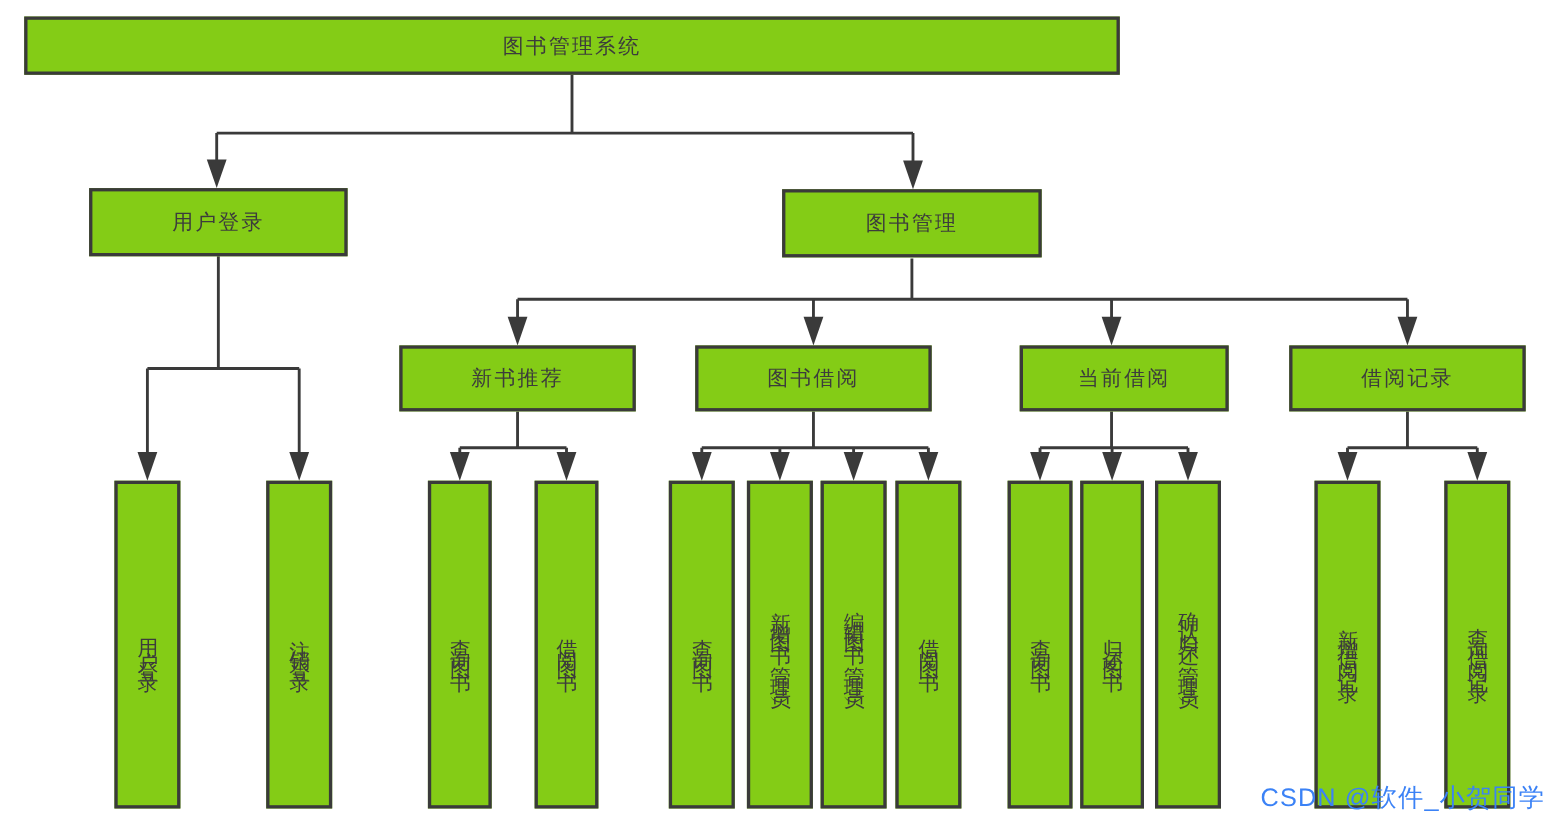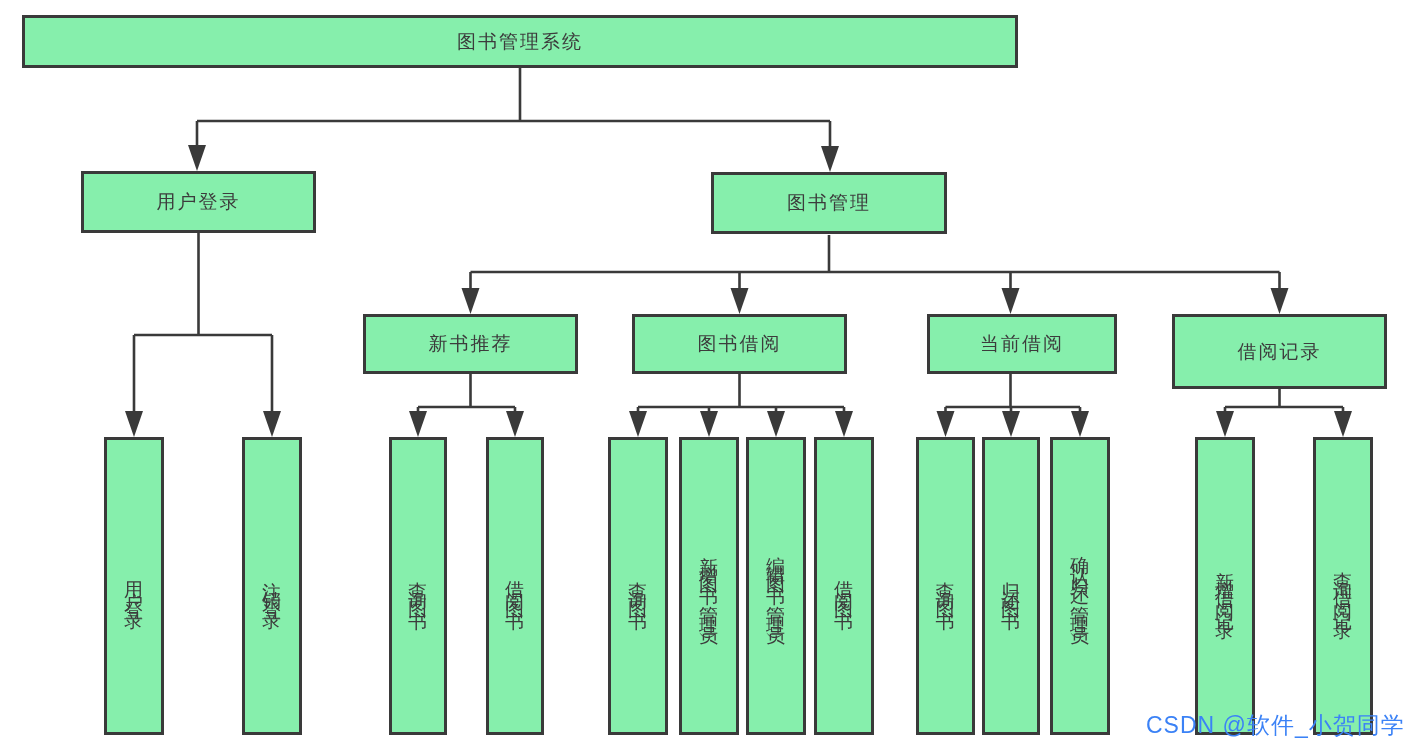--- a/index.html
+++ b/index.html
@@ -2,21 +2,21 @@
 <html><head>
 <meta charset="utf-8">
 <style>
   html,body{margin:0;padding:0;background:#ffffff;}
   .canvas{
     position:relative;width:1405px;height:747px;background:#ffffff;overflow:hidden;
     font-family:"Liberation Sans","DejaVu Sans",sans-serif;
   }
   .wires{position:absolute;left:0;top:0;width:1405px;height:747px;}
   .node{
-    position:absolute;box-sizing:border-box;background:#86efac;
+    position:absolute;box-sizing:border-box;background:#84cc16;
     border:3px solid #3a3a3a;color:#3c3c3c;
     display:flex;align-items:center;justify-content:center;
     font-size:19px;letter-spacing:2px;text-align:center;
   }
   .node.v{
     writing-mode:vertical-rl;text-orientation:mixed;
     letter-spacing:10px;font-size:19px;line-height:1;
   }
   .watermark{
     position:absolute;left:1146px;top:710px;width:259px;
@@ -76,21 +76,21 @@
   </svg>
 
   <div class="node h" style="left:22px;top:15px;width:996px;height:53px;">图书管理系统</div>
 
   <div class="node h" style="left:81px;top:171px;width:235px;height:62px;">用户登录</div>
   <div class="node h" style="left:711px;top:172px;width:236px;height:62px;font-family:Liberation Mono, monospace;">图书管理</div>
 
   <div class="node h" style="left:632px;top:314px;width:215px;height:60px;">图书借阅</div>
   <div class="node h" style="left:363px;top:314px;width:215px;height:60px;">新书推荐</div>
   <div class="node h" style="left:903px;top:314px;width:190px;height:60px;margin-left:24px;">当前借阅</div>
-  <div class="node h" style="left:1172px;top:314px;width:215px;height:75px;">借阅记录</div>
+  <div class="node h" style="left:1172px;top:314px;width:215px;height:60px;">借阅记录</div>
 
   <div class="node v" style="left:104px;top:437px;width:60px;height:298px;">用户登录</div>
   <div class="node v" style="left:242px;top:437px;width:60px;height:298px;">注销登录</div>
 
   <div class="node v" style="left:389px;top:437px;width:58px;height:298px;">查询图书</div>
   <div class="node v" style="left:486px;top:437px;width:58px;height:298px;">借阅图书</div>
 
   <div class="node v" style="left:608px;top:437px;width:60px;height:298px;">查询图书</div>
   <div class="node v" style="left:679px;top:437px;width:60px;height:298px;">新增图书（管理员）</div>
   <div class="node v" style="left:746px;top:437px;width:60px;height:298px;">编辑图书（管理员）</div>

